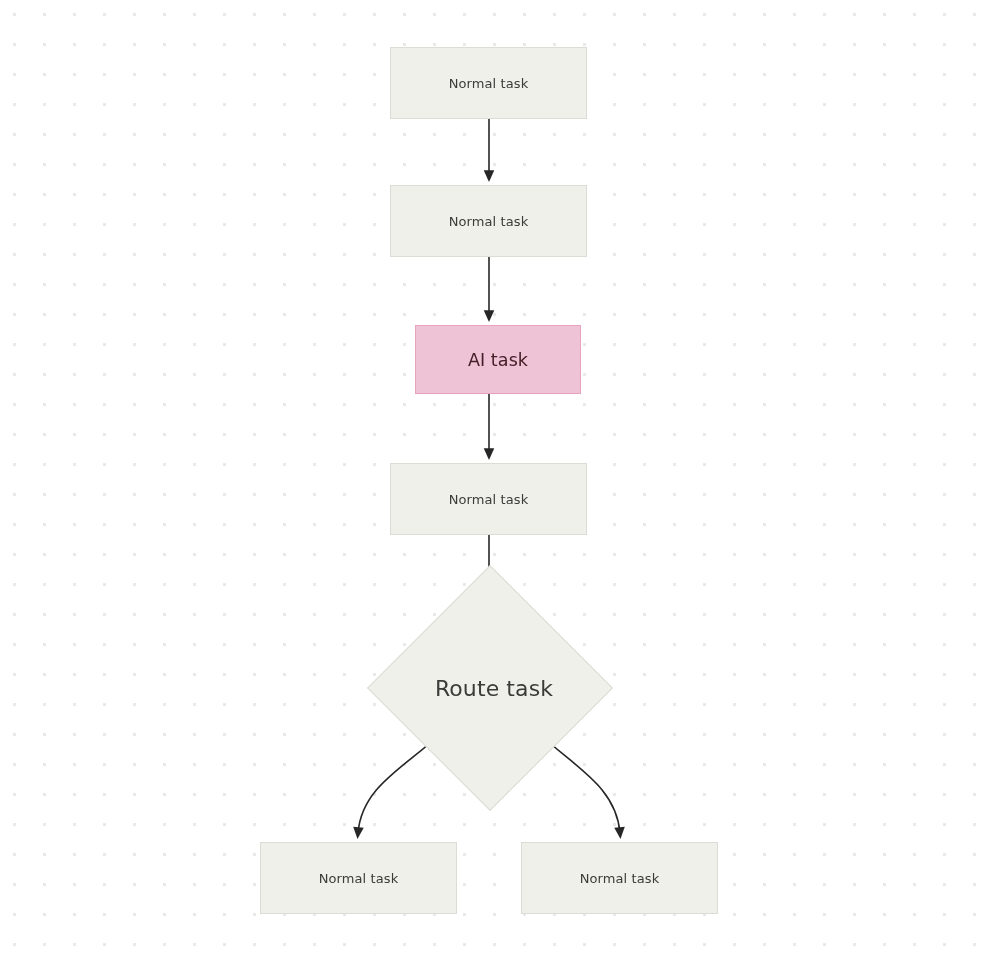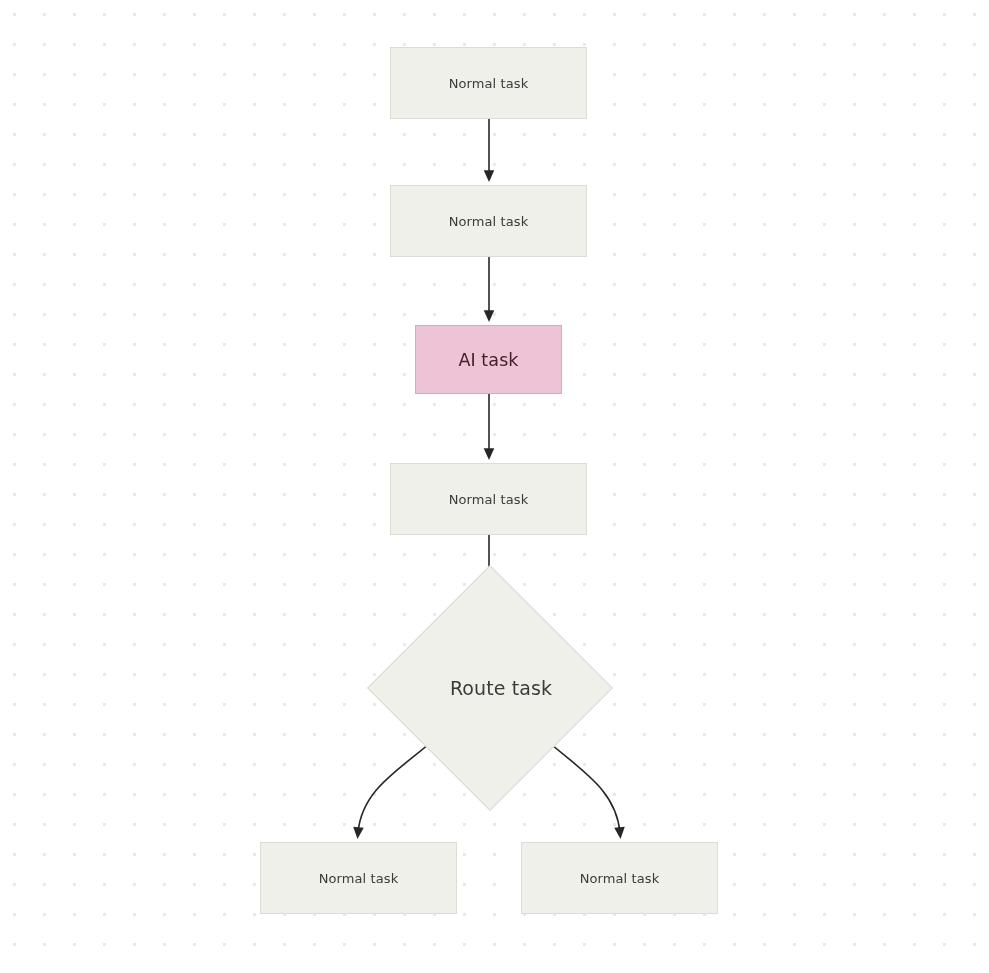--- a/index.html
+++ b/index.html
@@ -61,29 +61,29 @@
     top: 0;
     width: 100%;
     height: 100%;
     background: #eff0ea;
     border: 1px solid #dcdcd6;
     box-sizing: border-box;
     transform: rotate(45deg);
   }
   .node-diamond-label {
     position: absolute;
-    left: 11px;
+    left: 4px;
     top: 0;
     width: 100%;
     height: 100%;
     display: flex;
     align-items: center;
     justify-content: center;
     color: #3b3b38;
-    font-size: 19px;
+    font-size: 22px;
     letter-spacing: 0.1px;
   }
 </style>
 </head>
 <body>
 
 <div id="canvas">
 
   <svg id="edges" viewBox="0 0 989 973">
     <defs>
@@ -113,21 +113,21 @@
   </svg>
 
   <div class="node node-rect" style="left:390px; top:47px; width:197px; height:72px;">
     <span>Normal task</span>
   </div>
 
   <div class="node node-rect" style="left:390px; top:185px; width:197px; height:72px;">
     <span>Normal task</span>
   </div>
 
-  <div class="node node-ai" style="left:415px; top:325px; width:147px; height:69px;text-align:right;">
+  <div class="node node-ai" style="left:415px; top:325px; width:166px; height:69px;text-align:right;">
     <span>AI task</span>
   </div>
 
   <div class="node node-rect" style="left:390px; top:463px; width:197px; height:72px;">
     <span>Normal task</span>
   </div>
 
   <div class="node-diamond-wrap" style="left:403px; top:601px; width:174px; height:174px;">
     <div class="node-diamond-shape"></div>
     <div class="node-diamond-label">Route task</div>

